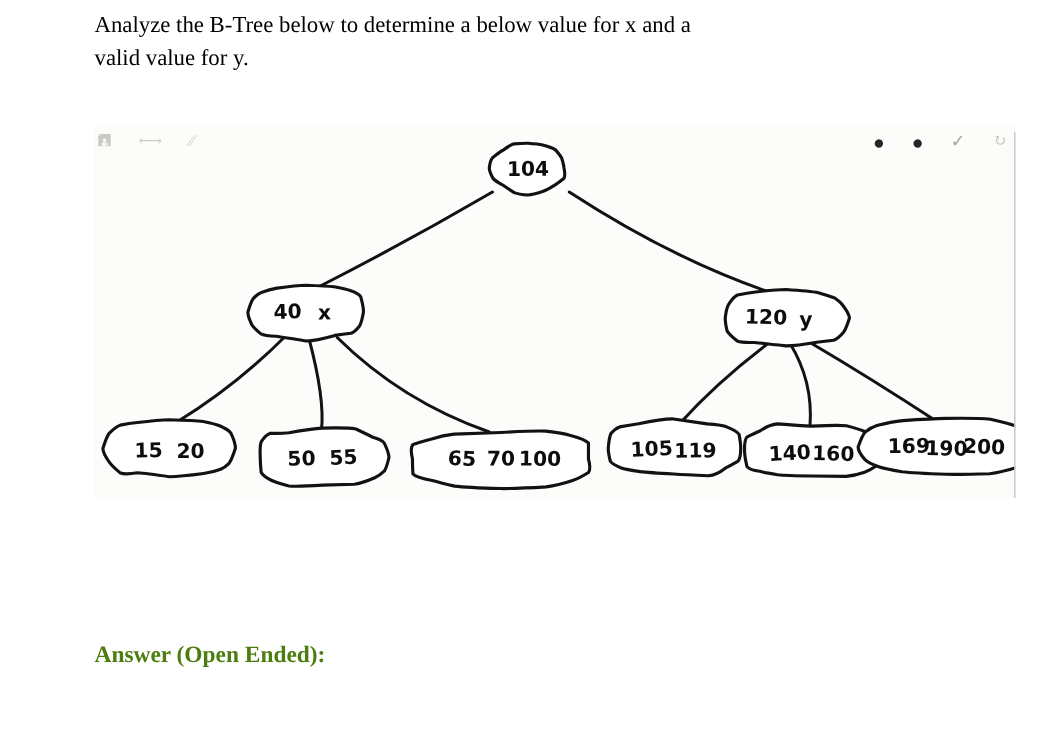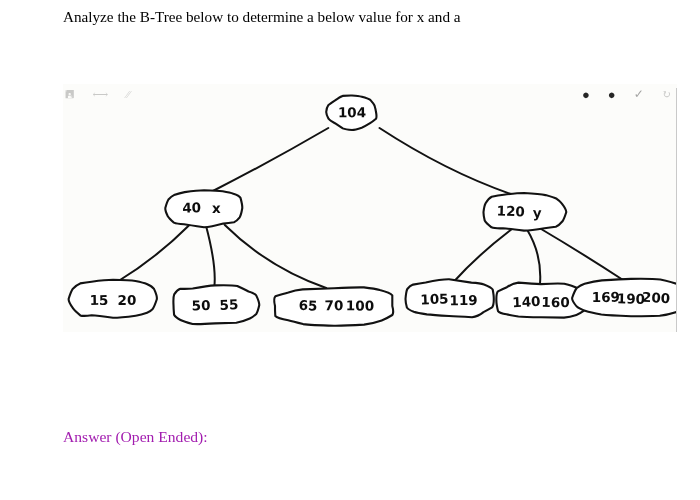--- a/index.html
+++ b/index.html
@@ -107,29 +107,30 @@
     stroke: #121212;
     stroke-width: 2.0;
     fill: none;
     stroke-linecap: round;
   }
   #answer-label {
     position: absolute;
     left: 63px;
     top: 428px;
     font-size: 15.6px;
-    font-weight: normal;
-    color: #a21caf;
+    font-weight: bold;
+    color: #4d7c0f;
   }
 </style>
 </head>
 <body>
 
 <div id="question-text">
   <span>Analyze the B-Tree below to determine a below value for x and a</span>
+  <span class="line2">valid value for y.</span>
 </div>
 
 <div id="figure-panel">
   <div id="figure-inner">
 
     <div class="toolbar-ghost" id="toolbar-left">
       <span class="ghost-icon">🖪</span>
       <span class="ghost-icon">⟷</span>
       <span class="ghost-icon">⁄⁄</span>
     </div>

